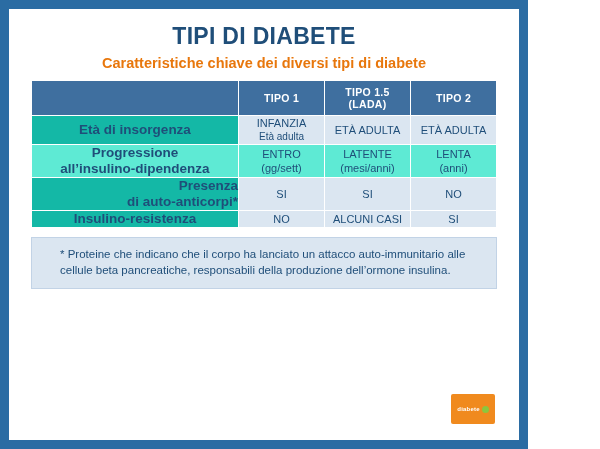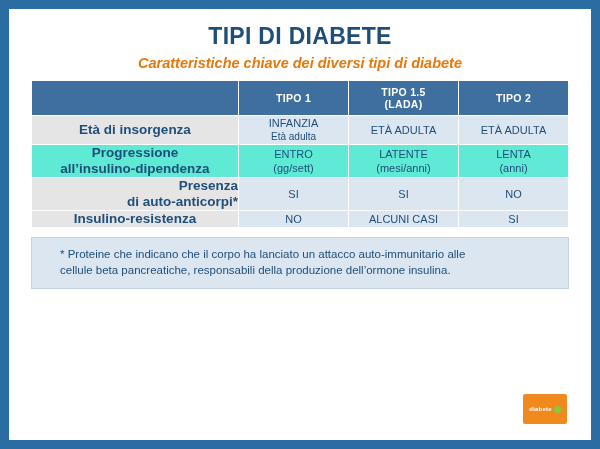--- a/index.html
+++ b/index.html
@@ -8,21 +8,21 @@
   }
   body {
     width: 600px;
     height: 449px;
     background: #ffffff;
     font-family: "Liberation Sans", sans-serif;
     overflow: hidden;
   }
   .slide {
     position: relative;
-    width: 600px;
+    width: 528px;
     height: 449px;
     box-sizing: border-box;
     border: 9px solid #2b6ca3;
     background: #ffffff;
   }
   .inner {
     position: absolute;
     left: 0; top: 0; right: 0; bottom: 0;
     padding: 10px 22px 6px 22px;
     box-sizing: border-box;
@@ -34,21 +34,20 @@
     color: #1f4e79;
     letter-spacing: 0.3px;
     margin: 4px 0 5px 0;
   }
   .subtitle {
     text-align: center;
     font-size: 14.5px;
     font-weight: bold;
     color: #e8770c;
     margin: 0 0 9px 0;
-    font-style: italic;
   }
   table.matrix {
     border-collapse: collapse;
     width: 100%;
     table-layout: fixed;
   }
   table.matrix td, table.matrix th {
     border: 1px solid #ffffff;
     padding: 0;
     vertical-align: middle;
@@ -62,21 +61,21 @@
     font-weight: bold;
     height: 34px;
     line-height: 12px;
     letter-spacing: 0.3px;
   }
   .hdr-blank {
     background: #3f6f9f;
     width: 206px;
   }
   .rowlabel {
-    background: #e5e5e5;
+    background: #14b8a6;
     color: #1f4e79;
     font-size: 13.5px;
     font-weight: bold;
     text-align: left;
     padding: 4px 6px 4px 14px;
     line-height: 16px;
   }
   .rowlabel.center {
     text-align: right;
   }

